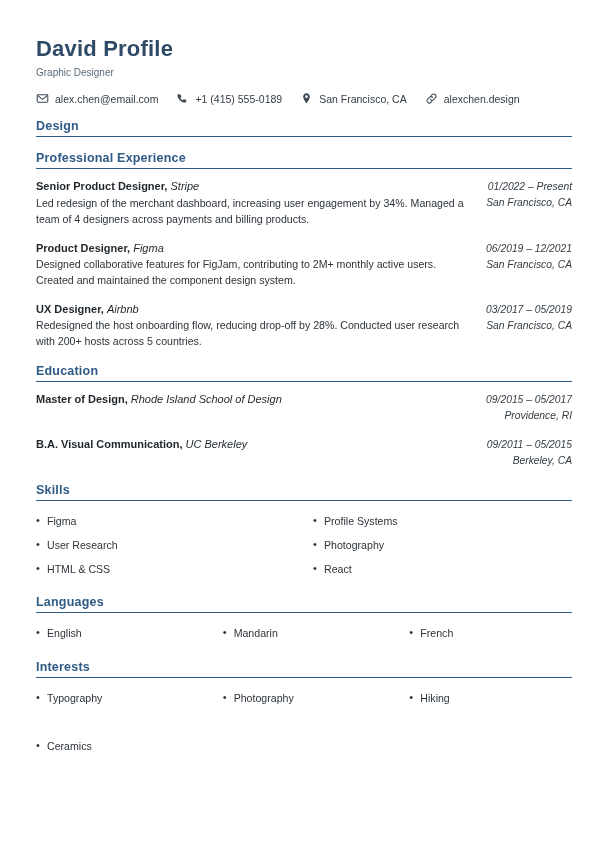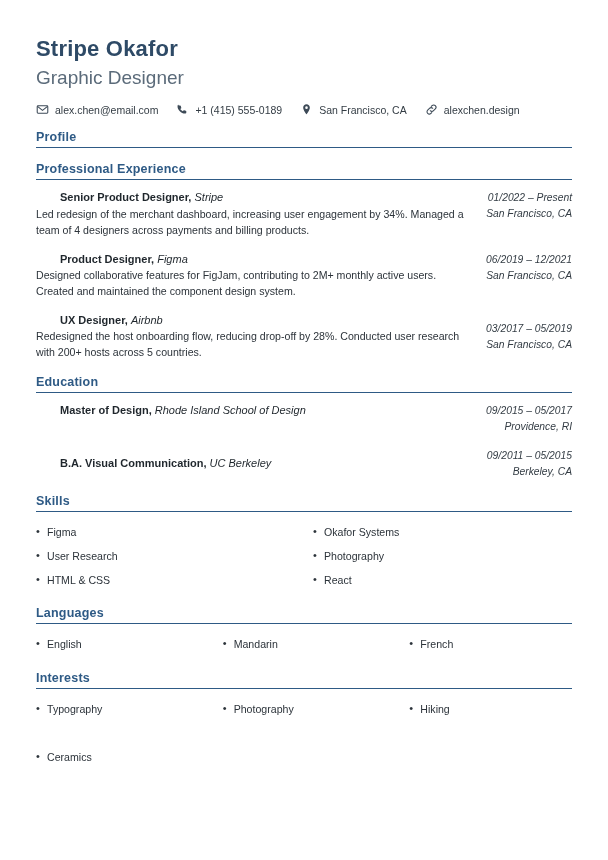--- a/index.html
+++ b/index.html
@@ -26,21 +26,21 @@
   
   .name {
     font-size: 22px;
     font-weight: bold;
     color: #2e4a66;
     letter-spacing: 0.2px;
     margin: 0 0 6px 0;
     line-height: 1.15;
   }
   .title {
-    font-size: 19px;
+    font-size: 10px;
     color: #5b6b7a;
     margin: 0 0 14px 0;
     font-weight: normal;
   }
 
   .contact-row {
     display: flex;
     flex-wrap: wrap;
     align-items: flex-end;
     gap: 0;
@@ -87,39 +87,39 @@
     margin: 0;
   }
 
   
   .entry {
     display: flex;
     justify-content: space-between;
     align-items: flex-start;
     margin-bottom: 12px;
   }
-  .entry:last-child { margin-bottom: 4px; align-items: center; }
+  .entry:last-child { margin-bottom: 4px; }
   .entry-left { flex: 1 1 auto; padding-right: 14px; }
   .entry-right {
     flex: 0 0 auto;
     text-align: right;
     font-size: 10.3px;
     color: #333c44;
     line-height: 1.55;
     white-space: nowrap;
     padding-top: 1px;
     font-style: italic;
   }
   .entry-heading {
     font-size: 11px;
     color: #1f262c;
     line-height: 1.5;
     margin-bottom: 1px;
   }
-  .entry-heading .role { font-weight: bold; margin-left: 24px; }
+  .entry-heading .role { font-weight: bold; }
   .entry-heading .org { font-style: italic; font-weight: normal; }
   .entry-desc {
     font-size: 10.6px;
     line-height: 1.5;
     color: #2c333a;
   }
 
   
   .grid-2 {
     display: grid;
@@ -150,21 +150,21 @@
     color: #2c333a;
     font-size: 11px;
   }
 </style>
 </head>
 <body>
 
 <div class="page">
 
   <div>
-    <h1 class="name">Stripe Okafor</h1>
+    <h1 class="name">David Profile</h1>
     <div class="title">Graphic Designer</div>
 
     <div class="contact-row">
       <div class="contact-item">
         <span class="ci-icon">
           <svg width="13" height="13" viewBox="0 0 16 16" fill="none" stroke="currentColor" stroke-width="1.3">
             <rect x="1.5" y="3.5" width="13" height="9" rx="1"></rect>
             <path d="M1.8 4.2 L8 9 L14.2 4.2"></path>
           </svg>
         </span>
@@ -195,21 +195,21 @@
             <path d="M6.5 9.5a2.8 2.8 0 004 0l2.2-2.2a2.8 2.8 0 10-4-4l-1 1"></path>
             <path d="M9.5 6.5a2.8 2.8 0 00-4 0L3.3 8.7a2.8 2.8 0 104 4l1-1"></path>
           </svg>
         </span>
         <span>alexchen.design</span>
       </div>
     </div>
   </div>
 
   <div class="section">
-    <div class="section-title">Profile</div>
+    <div class="section-title">Design</div>
     <div class="section-rule"></div>
   </div>
 
   <div class="section">
     <div class="section-title">Professional Experience</div>
     <div class="section-rule"></div>
 
     <div class="entry">
       <div class="entry-left">
         <div class="entry-heading">
@@ -283,21 +283,21 @@
         <div>Berkeley, CA</div>
       </div>
     </div>
   </div>
 
   <div class="section">
     <div class="section-title">Skills</div>
     <div class="section-rule"></div>
     <div class="grid-2">
       <div class="bullet-item">Figma</div>
-      <div class="bullet-item">Okafor Systems</div>
+      <div class="bullet-item">Profile Systems</div>
       <div class="bullet-item">User Research</div>
       <div class="bullet-item">Photography</div>
       <div class="bullet-item">HTML &amp; CSS</div>
       <div class="bullet-item">React</div>
     </div>
   </div>
 
   <div class="section">
     <div class="section-title">Languages</div>
     <div class="section-rule"></div>

